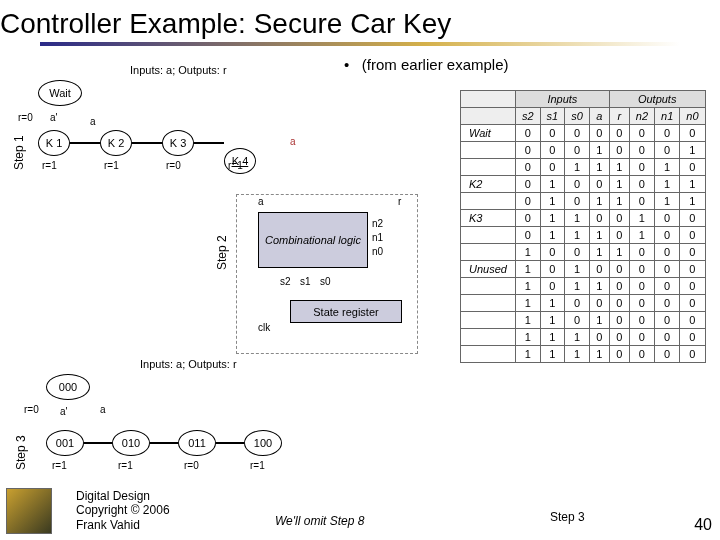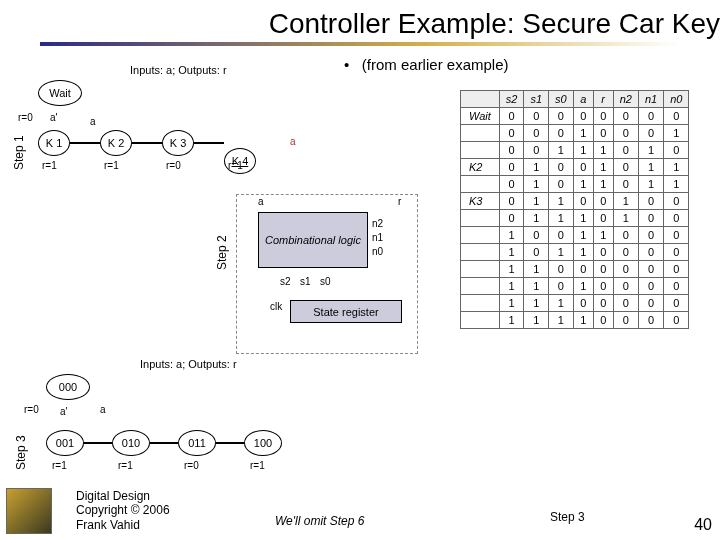--- a/index.html
+++ b/index.html
@@ -1,17 +1,17 @@
 <!DOCTYPE html>
 <html><head>
 <meta charset="utf-8">
 <style>
   * { box-sizing: border-box; margin: 0; padding: 0; }
   body { width: 720px; height: 540px; background: #fff; font-family: Arial, sans-serif; position: relative; overflow: hidden; }
-  .title { font-size: 28px; text-align: right; padding-top: 8px; color: #000; }
+  .title { font-size: 28px; text-align: left; padding-top: 8px; color: #000; }
   .title-underline { height: 4px; background: linear-gradient(90deg, #2a2a88 0%, #d4b04a 60%, transparent 100%); margin: 2px 40px 0 40px; }
   .subtitle { position: absolute; top: 56px; left: 344px; font-size: 15px; }
   .io-label { font-size: 11px; }
   .step-label { font-size: 12px; transform: rotate(-90deg); transform-origin: left top; position: absolute; }
   
   
   .state-oval { position: absolute; border: 1.5px solid #000; border-radius: 50%; display: flex; align-items: center; justify-content: center; font-size: 11px; background: #fff; }
   .state-label { position: absolute; font-size: 10px; }
   
   
@@ -71,21 +71,21 @@
 <div class="port-label" style="top:196px; left:258px;">a</div>
 <div class="port-label" style="top:196px; left:398px;">r</div>
 <div class="block" style="top:212px; left:258px; width:110px; height:56px;font-style:italic;">Combinational logic</div>
 <div class="port-label" style="top:218px; left:372px;">n2</div>
 <div class="port-label" style="top:232px; left:372px;">n1</div>
 <div class="port-label" style="top:246px; left:372px;">n0</div>
 <div class="port-label" style="top:276px; left:280px;">s2</div>
 <div class="port-label" style="top:276px; left:300px;">s1</div>
 <div class="port-label" style="top:276px; left:320px;">s0</div>
 <div class="block" style="top:300px; left:290px; width:112px; height:23px;">State register</div>
-<div class="port-label" style="top:301px; left:258px;margin-left:12px;">clk</div>
+<div class="port-label" style="top:322px; left:258px;">clk</div>
 <div style="position:absolute; top:194px; left:236px; width:182px; height:160px; border:1px dashed #888;"></div>
 
 <div class="io-label" style="position:absolute; top:358px; left:140px;">Inputs: a; Outputs: r</div>
 <div class="step-label" style="top:470px; left:14px;">Step 3</div>
 
 <div class="state-oval" style="top:374px; left:46px; width:44px; height:26px;">000</div>
 <div class="state-label" style="top:404px; left:24px;">r=0</div>
 <div class="state-label" style="top:406px; left:60px;">a'</div>
 <div class="state-label" style="top:404px; left:100px;">a</div>
 
@@ -98,20 +98,25 @@
 <div class="state-label" style="top:460px; left:184px;">r=0</div>
 <div class="state-label" style="top:460px; left:250px;">r=1</div>
 <div class="arrow-line" style="top:442px; left:84px; width:28px;"></div>
 <div class="arrow-line" style="top:442px; left:150px; width:28px;"></div>
 <div class="arrow-line" style="top:442px; left:216px; width:28px;"></div>
 
 <table class="truth-table" id="truth-table">
     <tbody>
       <tr>
         <th class="row-name"></th>
+        <th class="group-head" colspan="4">Inputs</th>
+        <th class="group-head" colspan="4">Outputs</th>
+      </tr>
+      <tr>
+        <th class="row-name"></th>
         <th>s2</th>
         <th>s1</th>
         <th>s0</th>
         <th>a</th>
         <th>r</th>
         <th>n2</th>
         <th>n1</th>
         <th>n0</th>
       </tr>
       <tr>
@@ -196,20 +201,31 @@
         <td>1</td>
         <td>0</td>
         <td>0</td>
         <td>1</td>
         <td>1</td>
         <td>0</td>
         <td>0</td>
         <td>0</td>
       </tr>
       <tr>
+        <td class="row-name">Unused</td>
+        <td>1</td>
+        <td>0</td>
+        <td>1</td>
+        <td>0</td>
+        <td>0</td>
+        <td>0</td>
+        <td>0</td>
+        <td>0</td>
+      </tr>
+      <tr>
         <td class="row-name"></td>
         <td>1</td>
         <td>0</td>
         <td>1</td>
         <td>1</td>
         <td>0</td>
         <td>0</td>
         <td>0</td>
         <td>0</td>
       </tr>
@@ -259,15 +275,15 @@
       </tr>
     </tbody>
   </table>
 
 <div class="corner-logo"></div>
 <div class="footer">
   <div>Digital Design</div>
   <div>Copyright © 2006</div>
   <div>Frank Vahid</div>
 </div>
-<div class="step5-note">We'll omit Step 6</div>
+<div class="step5-note">We'll omit Step 8</div>
 <div class="step4-note">Step 3</div>
 <div class="page-num">40</div>
 
 </body></html>

